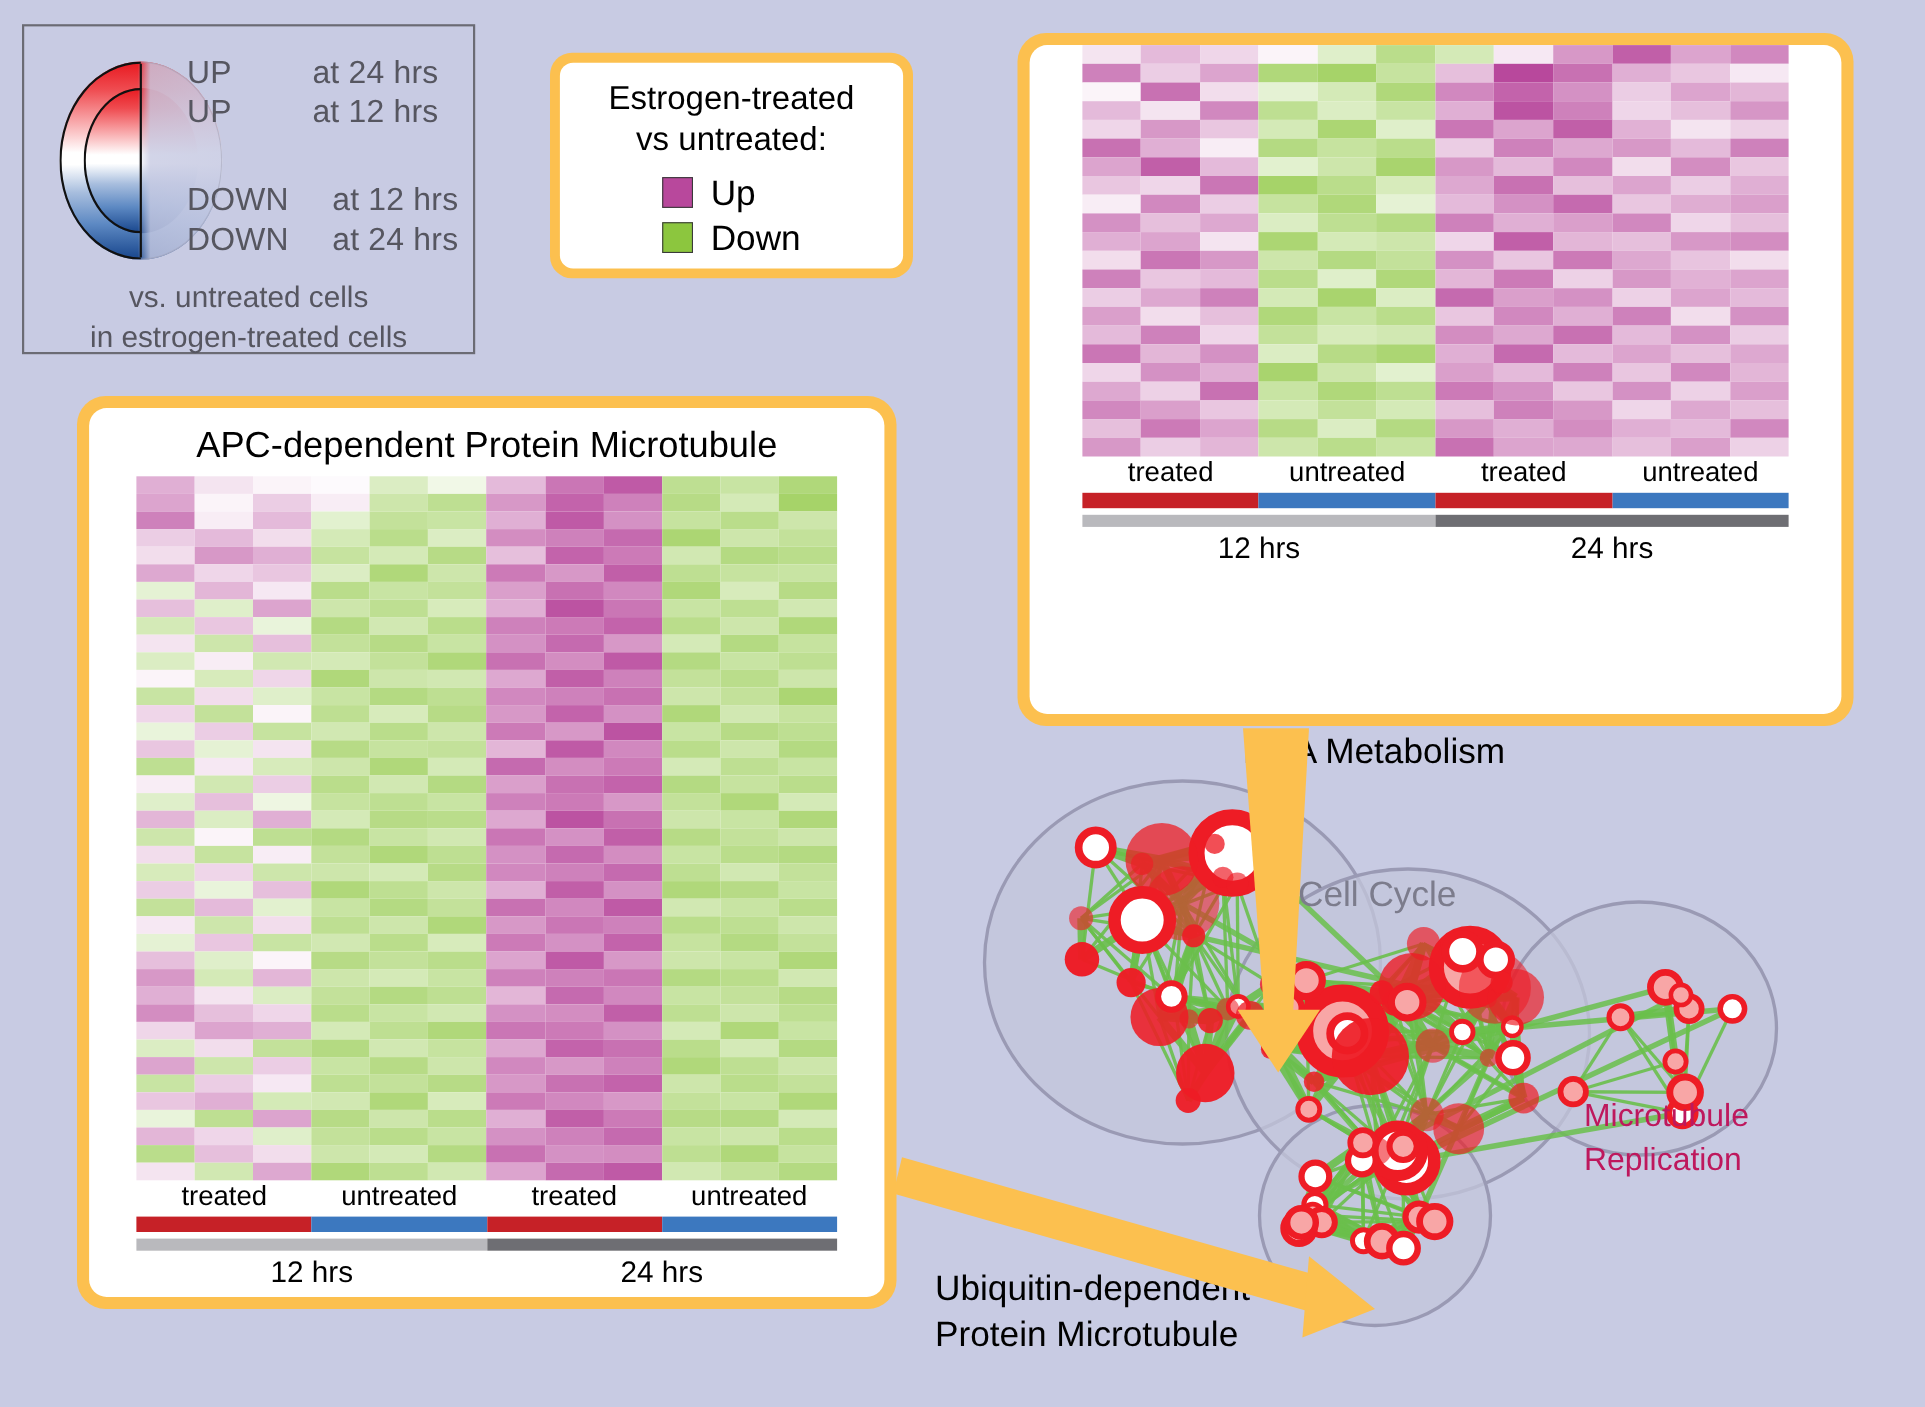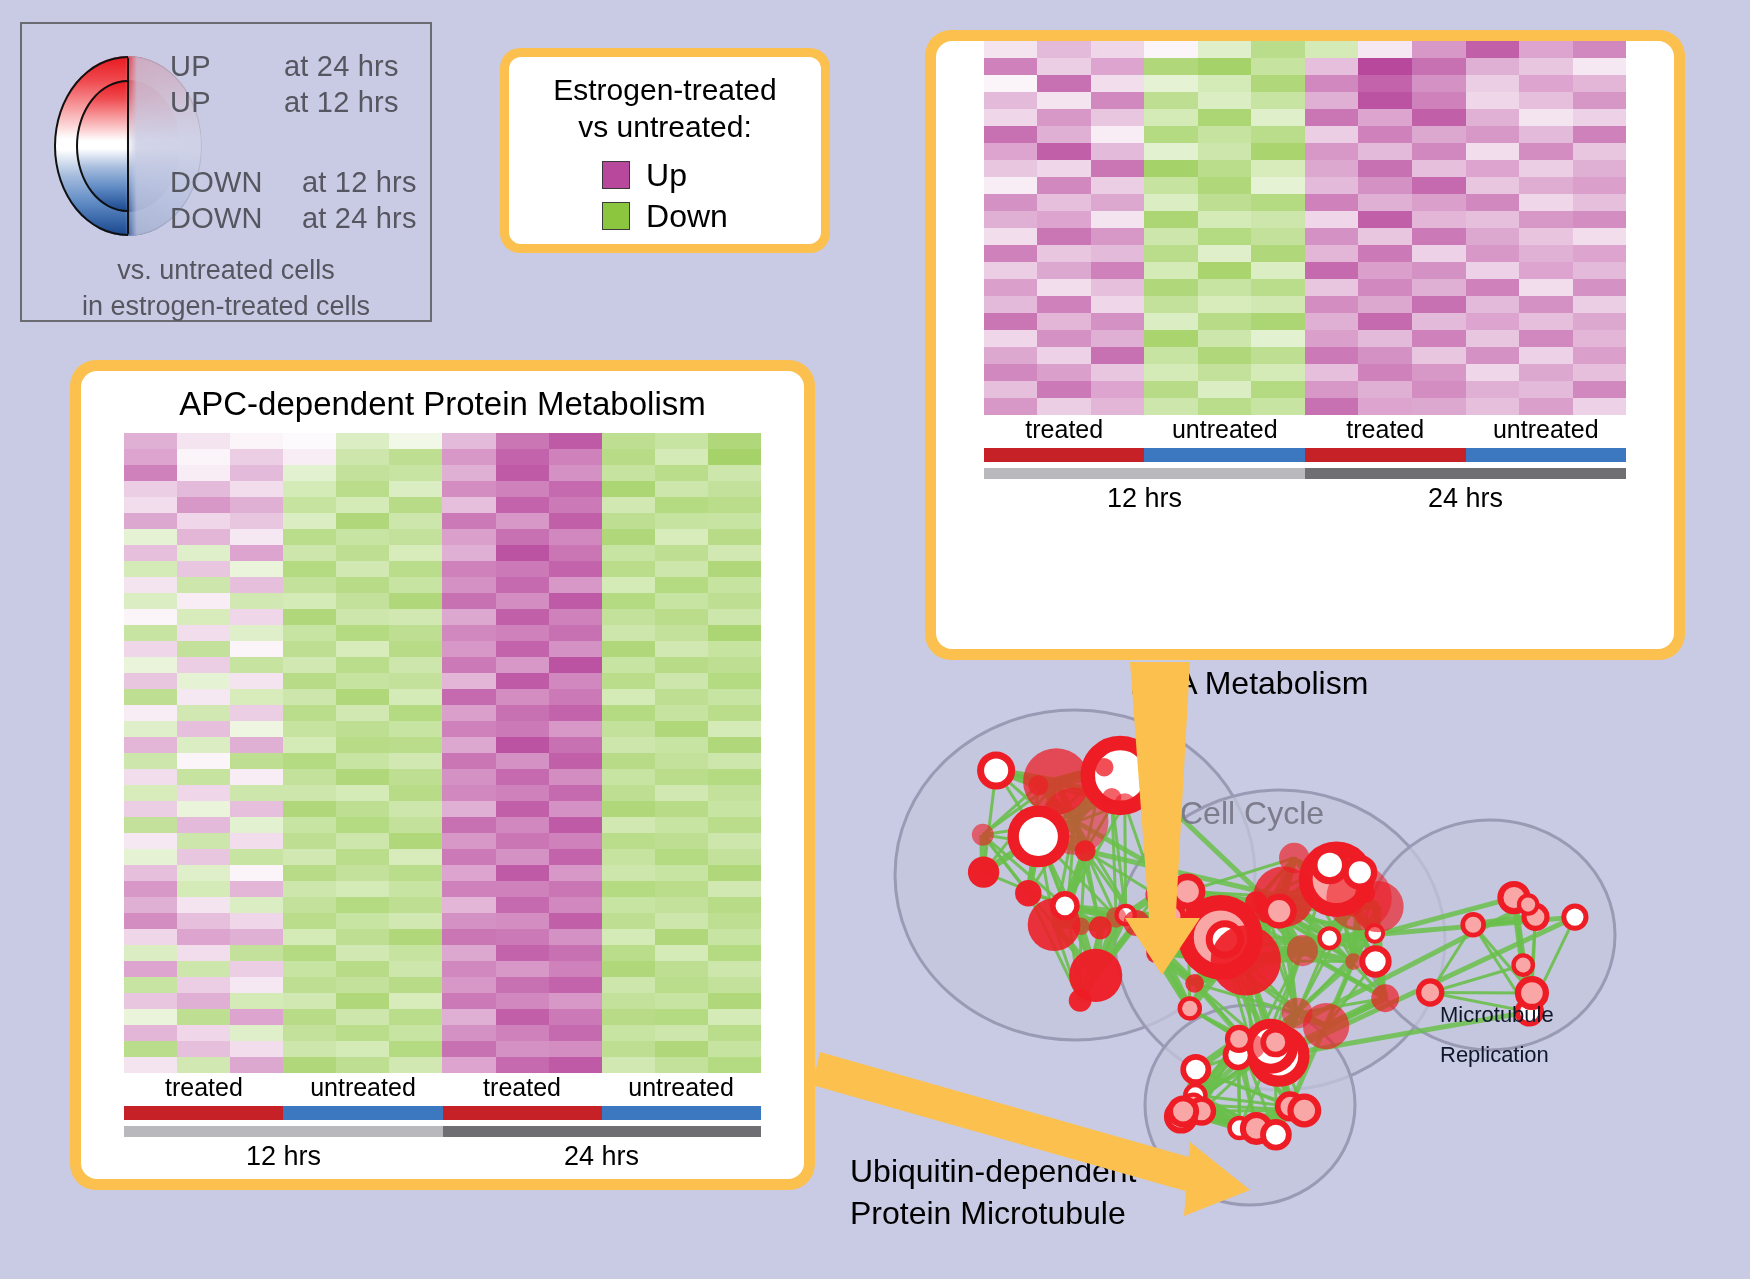--- a/index.html
+++ b/index.html
@@ -95,21 +95,21 @@
   .time-names span{text-align:center;}
 
   #panel-repfork{left:925px;top:30px;width:760px;height:630px;}
   #panel-apc{left:70px;top:360px;width:745px;height:830px;}
 
   
   #network{position:absolute;left:880px;top:650px;width:870px;height:629px;}
   .net-label{position:absolute;white-space:nowrap;}
   #lbl-dna{left:250px;top:15px;font-size:32px;color:#000;}
   #lbl-cc{left:300px;top:145px;font-size:32px;color:#7c7c8c;}
-  #lbl-mt{left:560px;top:345px;font-size:22px;color:#0f172a;line-height:40px;}
+  #lbl-mt{left:560px;top:345px;font-size:29px;color:#be185d;line-height:40px;}
   #lbl-ubq{left:-30px;top:500px;font-size:32px;color:#000;line-height:42px;}
 
   
   .arrow-svg{position:absolute;left:0;top:0;width:1750px;height:1279px;pointer-events:none;}
 </style>
 </head>
 <body>
 
 <div class="stage">
 
@@ -446,21 +446,21 @@
               <span style="flex: 1 1 0%;">12 hrs</span>
               <span style="flex: 1 1 0%;">24 hrs</span>
             </div>
         </div>
       </div>
     </div>
   </div>
 
   <div class="panel" id="panel-apc">
     <div class="sheet">
-      <div class="panel-title">APC-dependent Protein Metabolism</div>
+      <div class="panel-title">APC-dependent Protein Microtubule</div>
       <div style="width:88%;">
         <div class="hm" id="hm-apc" style="grid-template-columns: repeat(12, 1fr); grid-auto-rows: 16px;">
             <div style="background: rgb(224, 175, 212);"></div>
             <div style="background: rgb(244, 228, 240);"></div>
             <div style="background: rgb(251, 244, 249);"></div>
             <div style="background: rgb(253, 250, 253);"></div>
             <div style="background: rgb(219, 237, 195);"></div>
             <div style="background: rgb(241, 248, 231);"></div>
             <div style="background: rgb(228, 186, 218);"></div>
             <div style="background: rgb(202, 118, 181);"></div>

